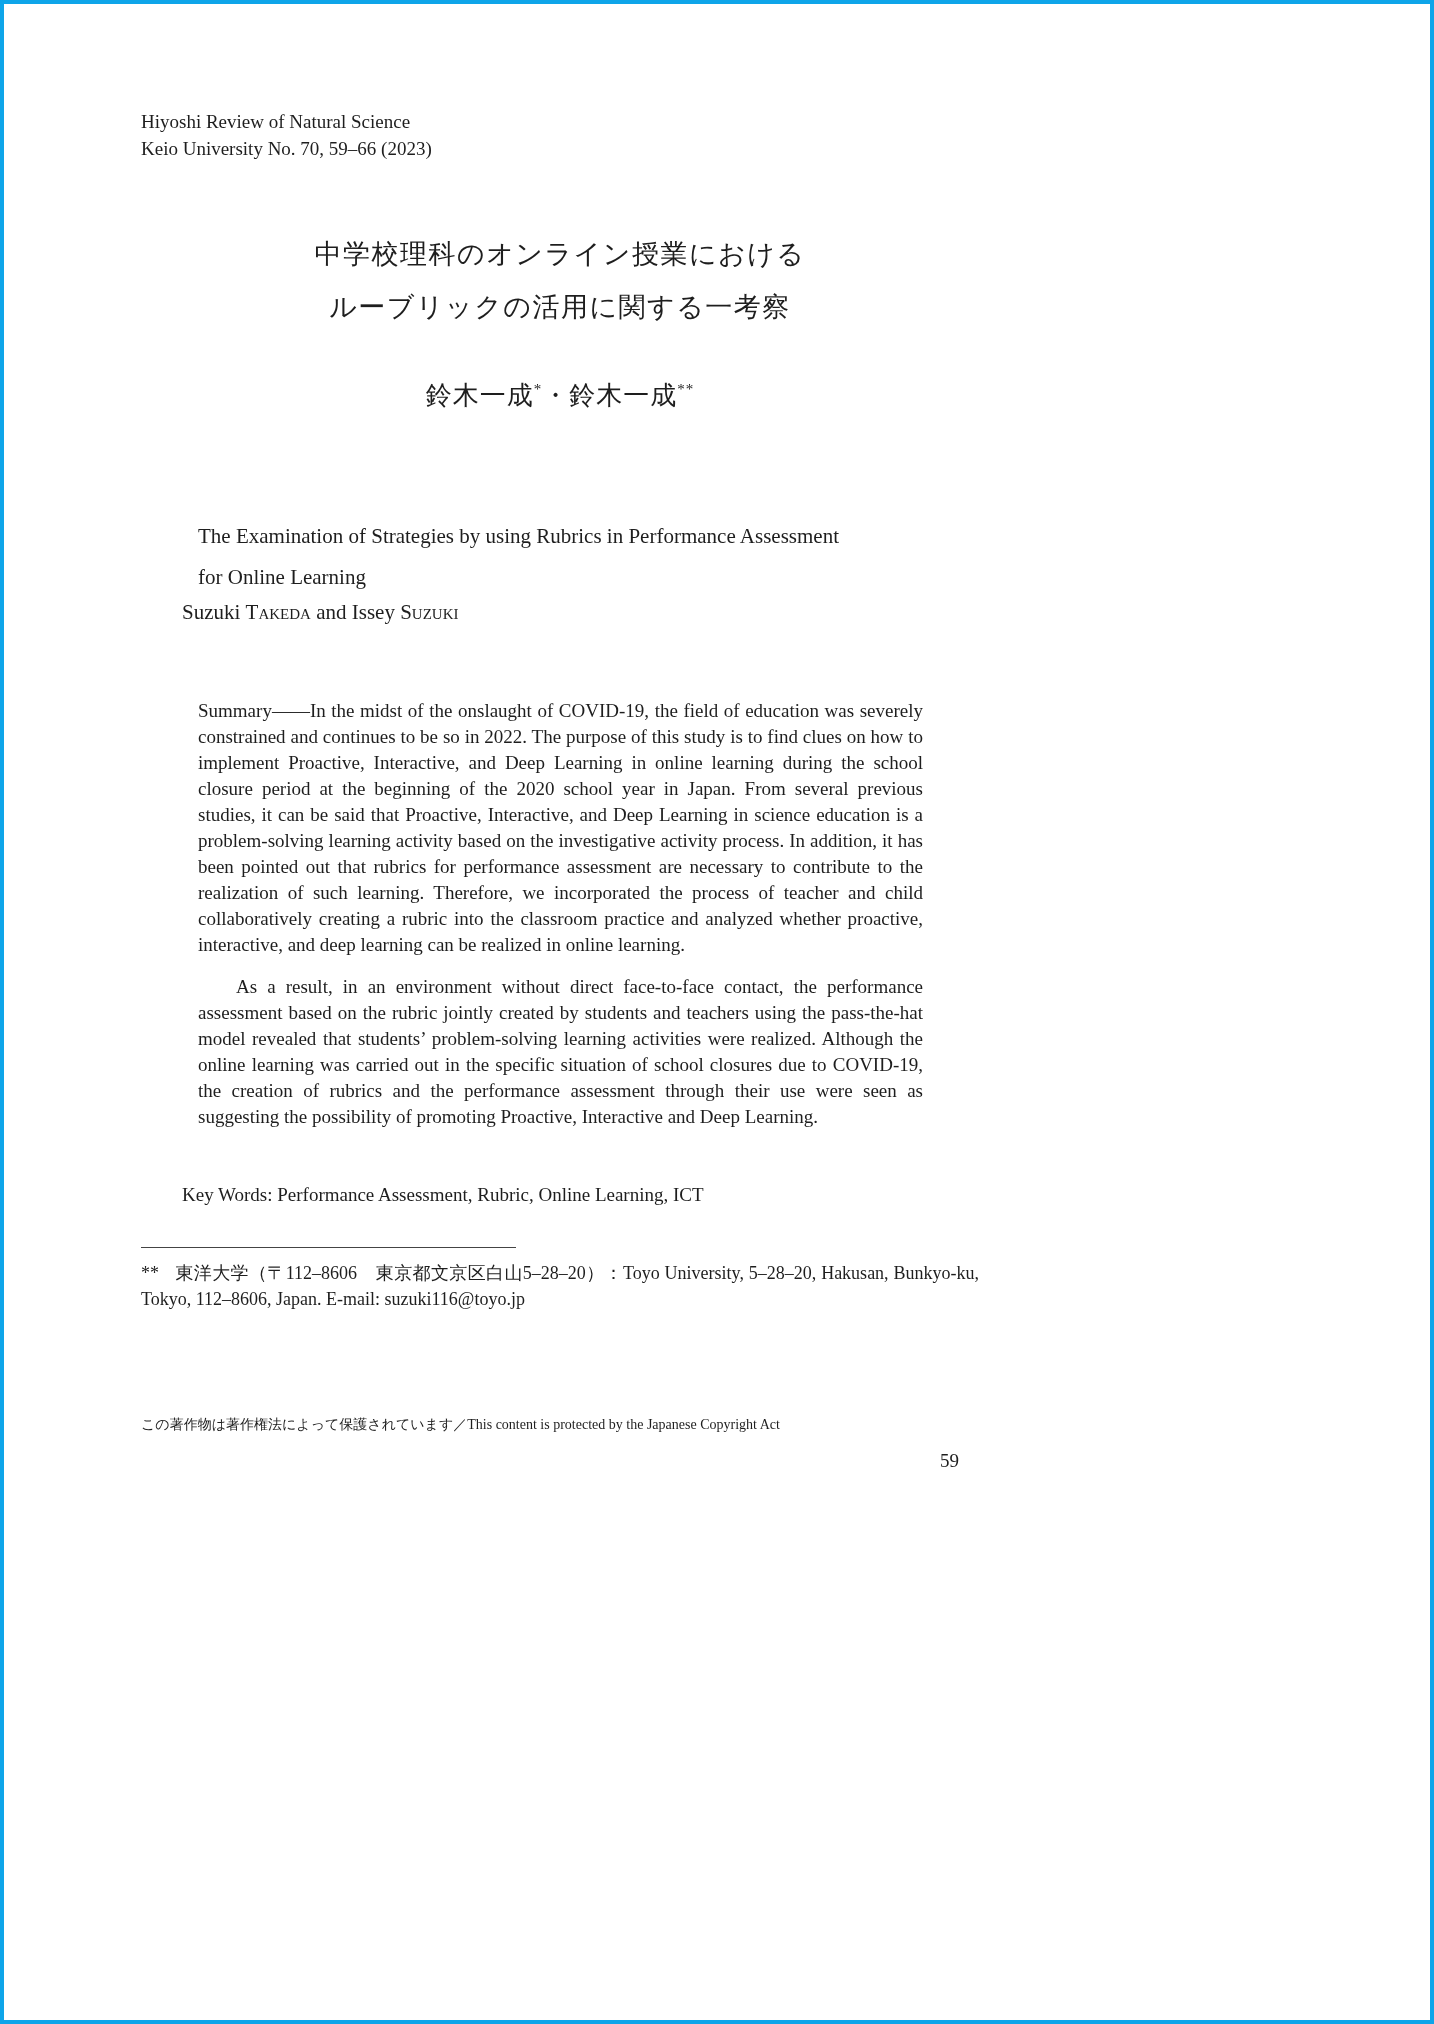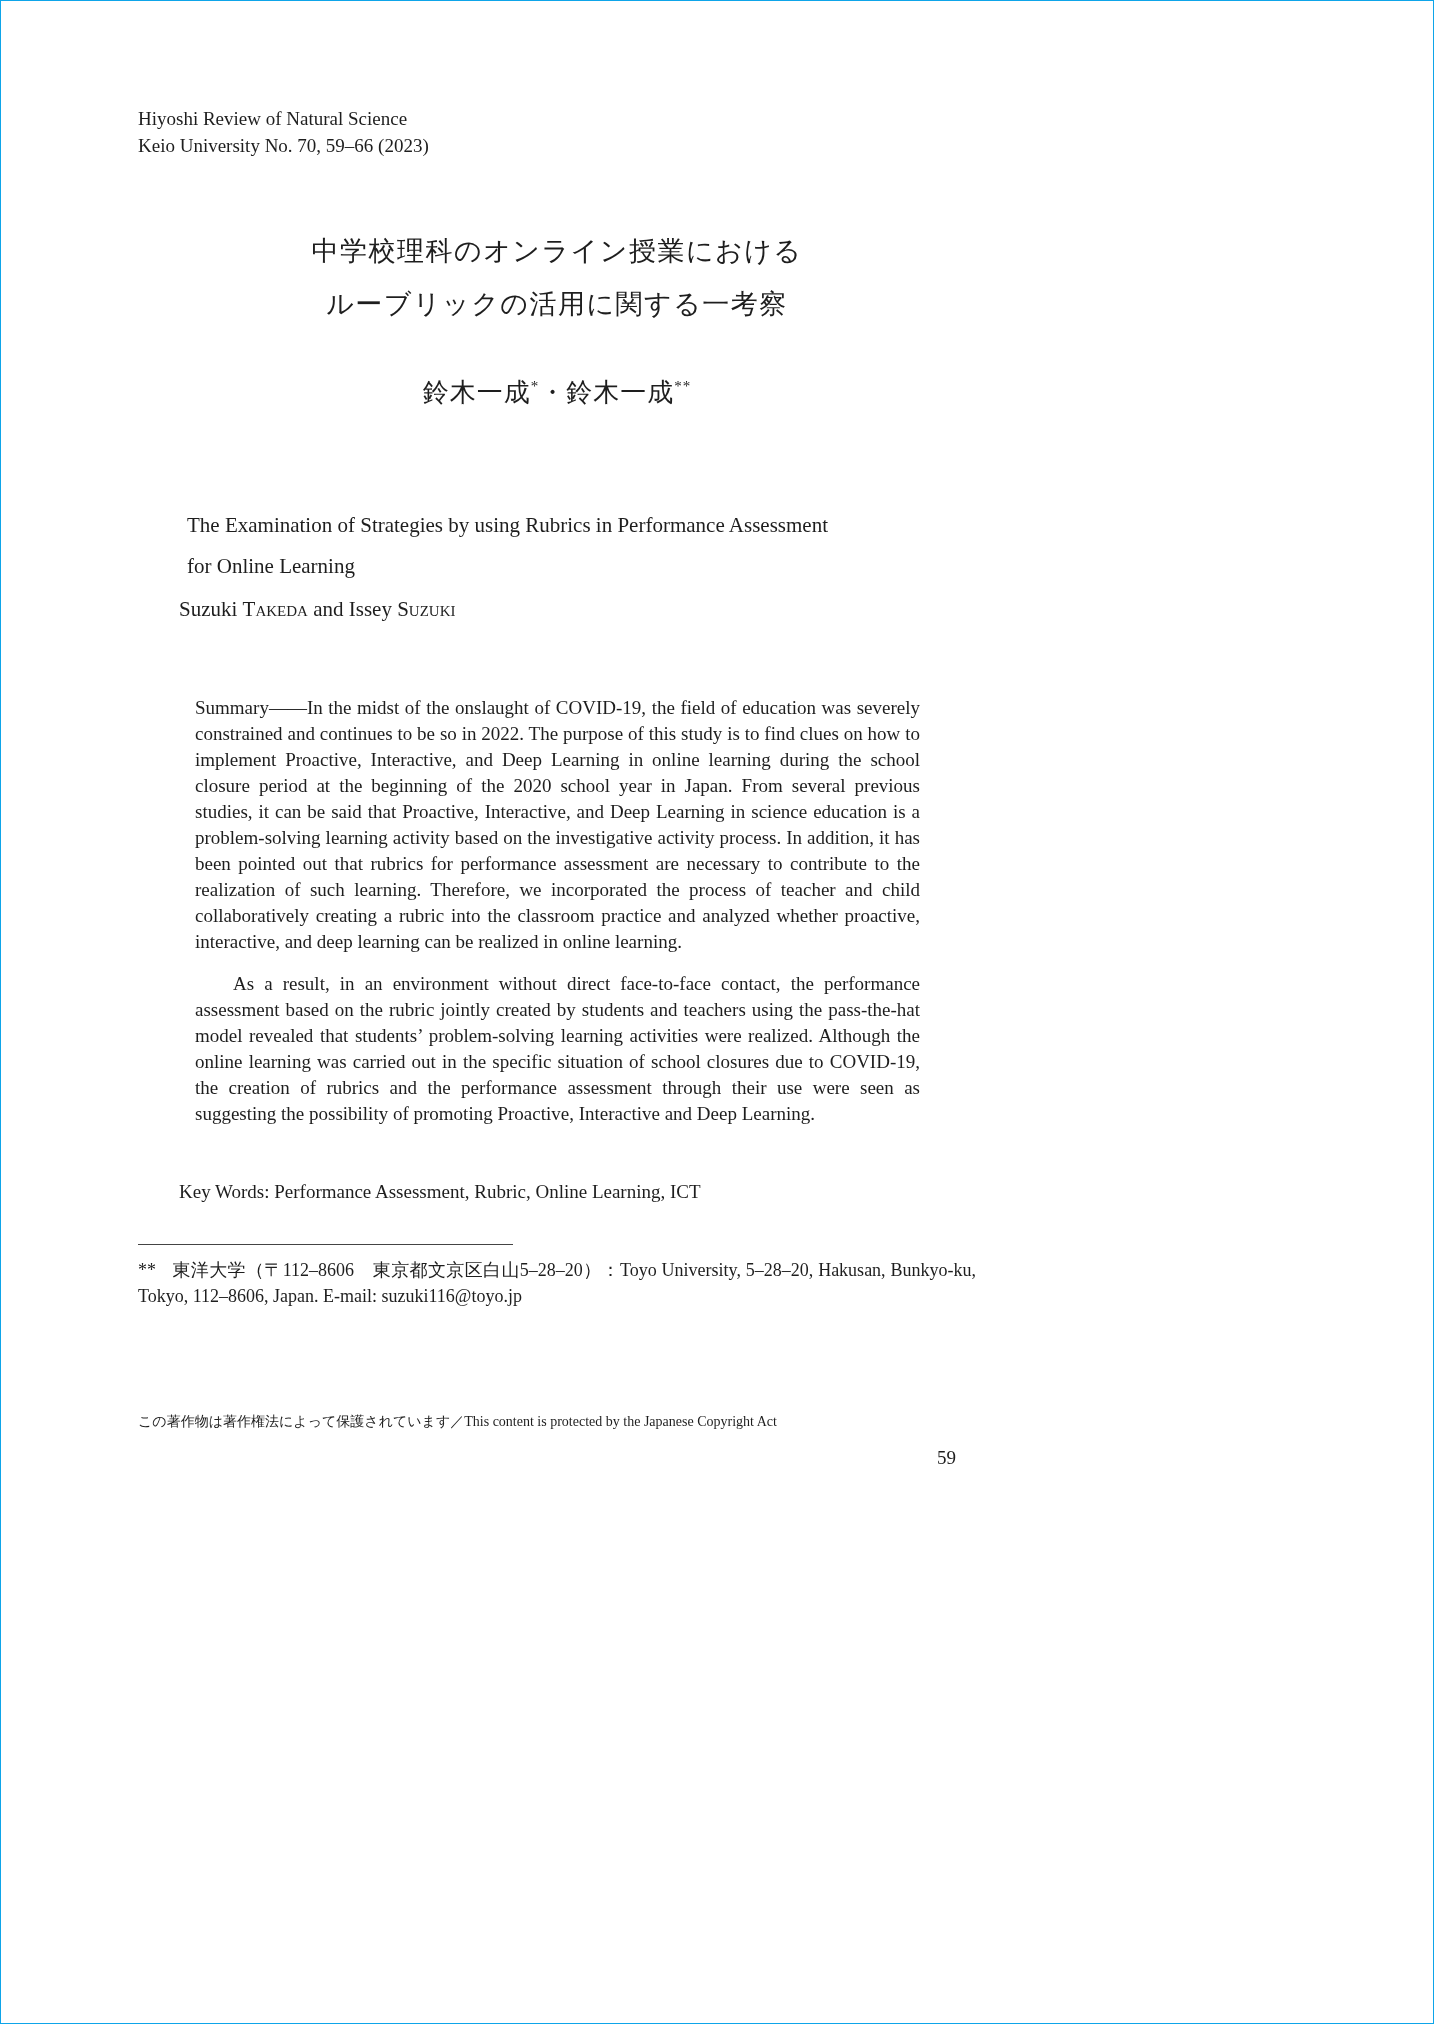--- a/index.html
+++ b/index.html
@@ -7,21 +7,21 @@
     background: #f2f2f2;
     font-family: "Liberation Serif", "DejaVu Serif", serif;
     color: #1e1e1e;
   }
   .page {
     position: relative;
     width: 1434px;
     height: 2024px;
     background: #ffffff;
     box-sizing: border-box;
-    border: 1px solid #0ea5e9;
+    border: 4px solid #0ea5e9;
     overflow: hidden;
     text-decoration: underline;
   }
   .journal-header {
     position: absolute;
     left: 137px;
     top: 104px;
     font-size: 19px;
     line-height: 27px;
   }
@@ -45,21 +45,21 @@
     width: 838px;
     text-align: center;
     font-size: 26px;
     letter-spacing: 1px;
   }
   .authors-ja sup { font-size: 15px; }
   .title-en {
     position: absolute;
     left: 178px;
     top: 496px;
-    margin: 8px;
+    margin: 16px;
     font-size: 21px;
     font-weight: normal;
     line-height: 41px;
   }
   .title-en .line { display: block; }
   .authors-en {
     position: absolute;
     left: 178px;
     top: 596px;
     font-size: 21px;

